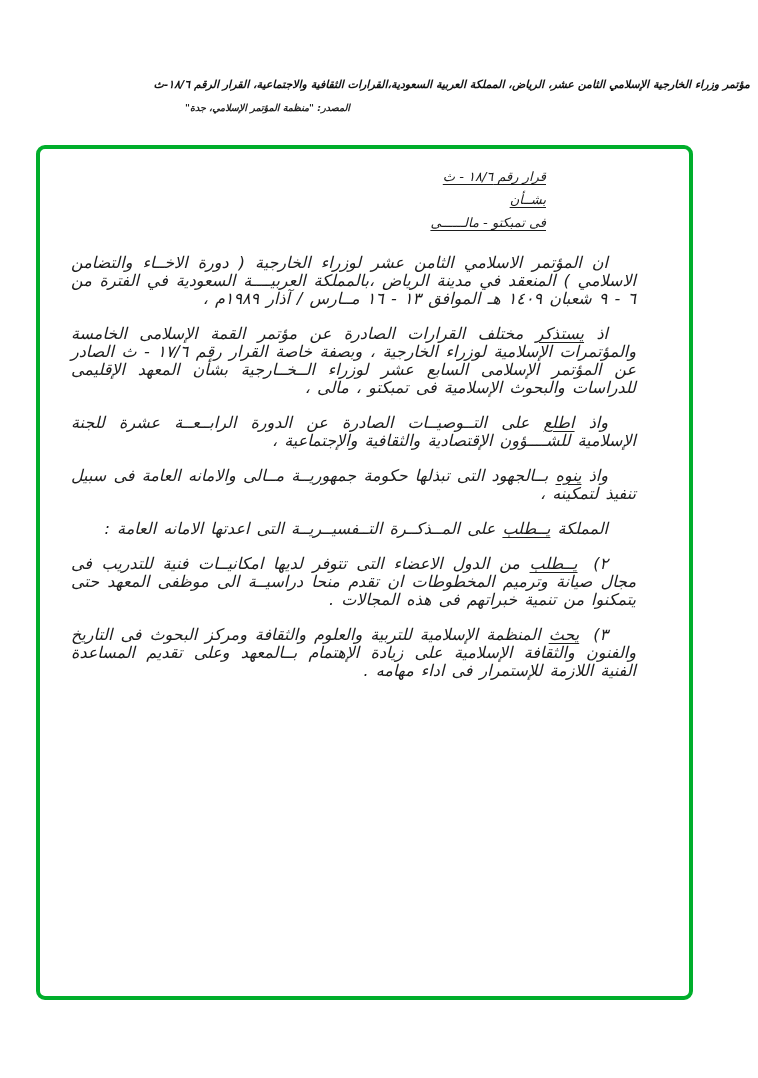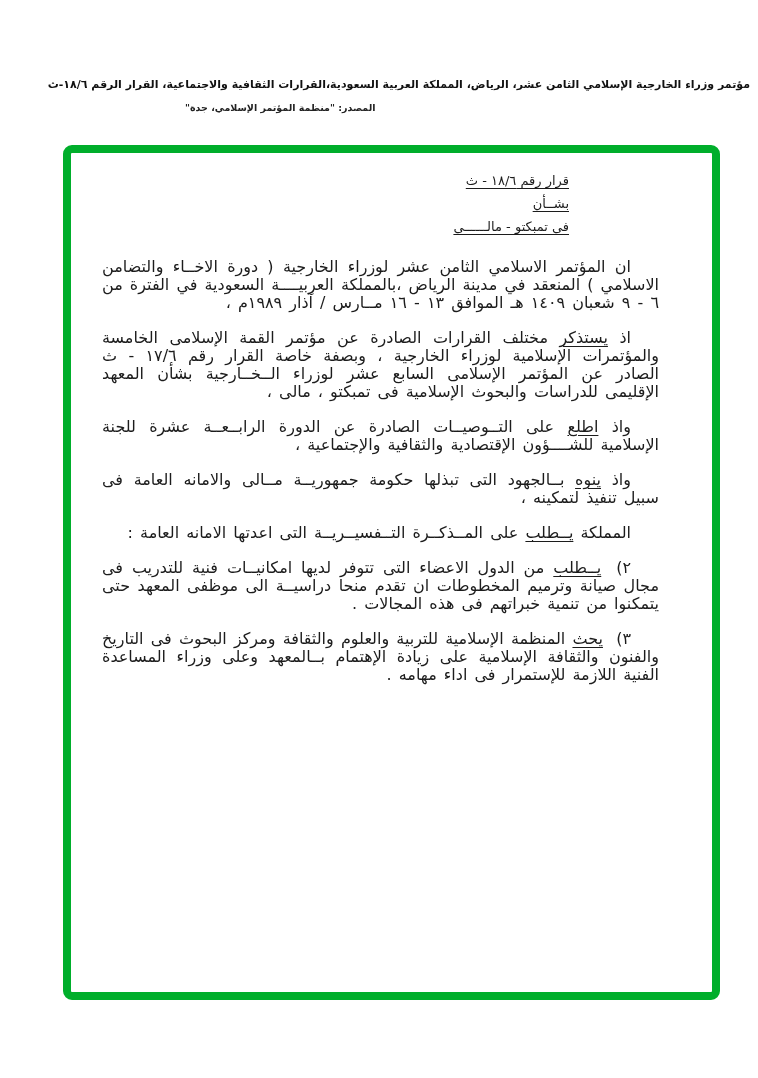--- a/index.html
+++ b/index.html
@@ -9,20 +9,21 @@
   }
   .page {
     position: relative;
     width: 758px;
     height: 1078px;
     background: #ffffff;
     overflow: hidden;
     direction: rtl;
     font-family: "DejaVu Sans", sans-serif;
     color: #1c1c1c;
+    font-style: italic;
   }
   .top-header {
     position: absolute;
     top: 78px;
     right: 8px;
     left: 6px;
     font-size: 11px;
     font-weight: bold;
     text-align: right;
     white-space: nowrap;
@@ -33,25 +34,25 @@
     top: 102px;
     left: 185px;
     font-size: 9.5px;
     font-weight: bold;
     white-space: nowrap;
     color: #222;
   }
   .green-box {
     position: absolute;
     top: 145px;
-    left: 63px;
+    left: 36px;
     width: 657px;
     min-height: 855px;
     box-sizing: border-box;
-    border: 8px solid #4d7c0f;
+    border: 4px solid #4d7c0f;
     border-radius: 9px;
     padding: 14px 53px 26px 31px;
     background: #ffffff;
   }
   .doc-title {
     margin: 2px 90px 20px 0;
     text-align: right;
     font-size: 13px;
     line-height: 23px;
   }
@@ -124,17 +125,17 @@
 
     <p class="para indent">
       <span class="num">٢)</span>
       <span class="u">يــطلب</span>
       <span>من الدول الاعضاء التى تتوفر لديها امكانيــات فنية للتدريب فى مجال صيانة وترميم المخطوطات ان تقدم منحا دراسيــة الى موظفى المعهد حتى يتمكنوا من تنمية خبراتهم فى هذه المجالات .</span>
     </p>
 
     <p class="para indent">
       <span class="num">٣)</span>
       <span class="u">يحث</span>
-      <span>المنظمة الإسلامية للتربية والعلوم والثقافة ومركز البحوث فى التاريخ والفنون والثقافة الإسلامية على زيادة الإهتمام بــالمعهد وعلى وزراء المساعدة الفنية اللازمة للإستمرار فى اداء مهامه .</span>
+      <span>المنظمة الإسلامية للتربية والعلوم والثقافة ومركز البحوث فى التاريخ والفنون والثقافة الإسلامية على زيادة الإهتمام بــالمعهد وعلى تقديم المساعدة الفنية اللازمة للإستمرار فى اداء مهامه .</span>
     </p>
 
   </div>
 </div>
 
 </body></html>

